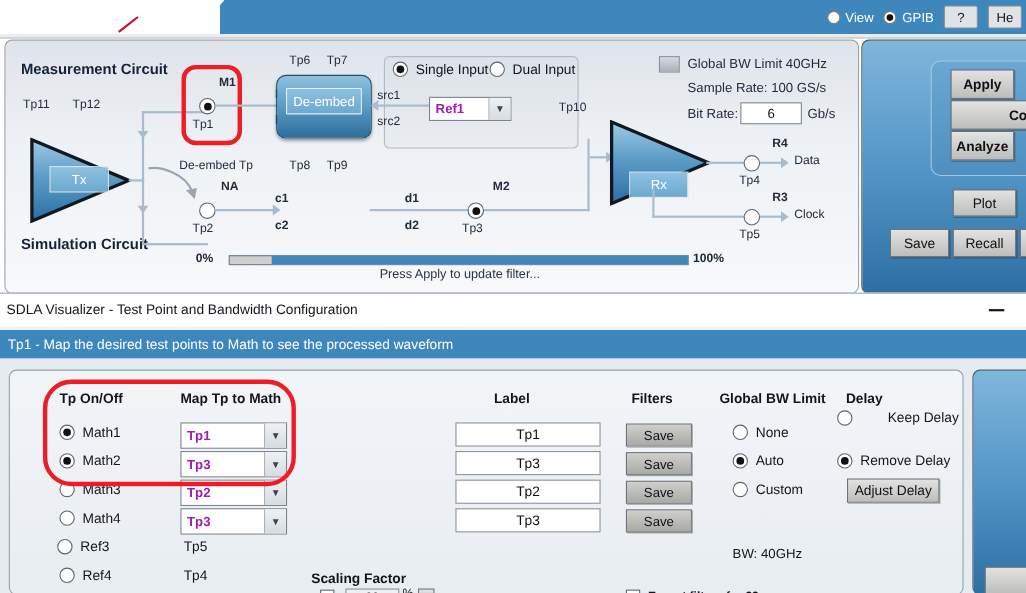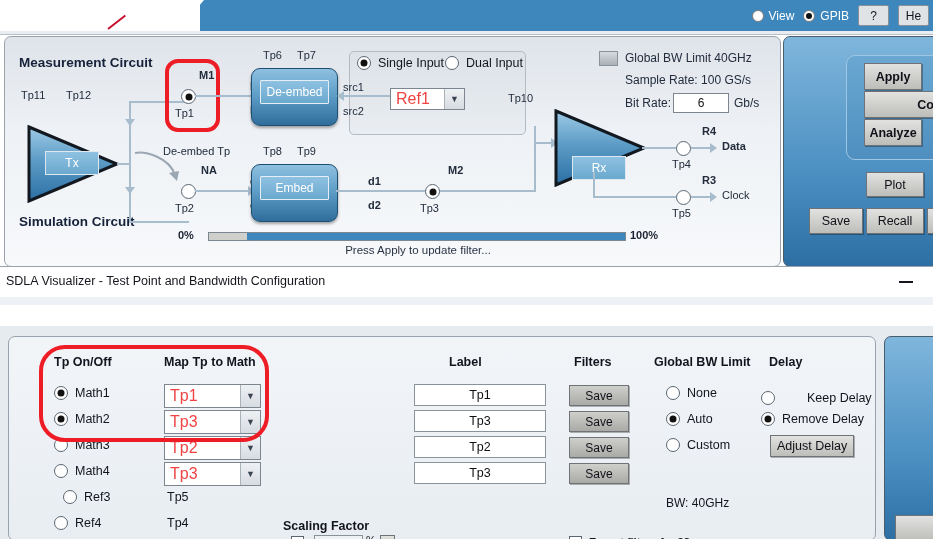--- a/index.html
+++ b/index.html
@@ -53,21 +53,21 @@
   .node{position:absolute;width:15px;height:15px;border-radius:50%;background:#fff;
       border:1px solid #5a6672;box-sizing:border-box;}
   .node.on::after{content:"";position:absolute;left:50%;top:50%;width:7px;height:7px;border-radius:50%;
       background:#111;transform:translate(-50%,-50%);}
 
   .redbox{position:absolute;border:4px solid #ee1c25;border-radius:13px;pointer-events:none;}
 
   .inputbox{position:absolute;background:linear-gradient(180deg,#dde2e8,#e9edf1);
       border:1px solid #b2bac3;border-radius:5px;}
   .sel{position:absolute;background:#ffffff;border:1px solid #7d868f;display:flex;align-items:center;}
-  .sel .v{padding-left:5px;font-size:16px;color:#ef4444;flex:1;}
+  .sel .v{padding-left:5px;font-size:12px;color:#a21caf;flex:1;font-weight:bold;}
   .sel .arw{width:19px;height:100%;background:linear-gradient(180deg,#eef1f4,#d7dce1);
       border-left:1px solid #aab2ba;display:flex;align-items:center;justify-content:center;font-size:9px;color:#3a4450;}
 
   .swatch{position:absolute;width:17px;height:13px;background:linear-gradient(180deg,#d6dae0,#a9b0b8);
       border:1px solid #8b929a;}
   .txtfield{position:absolute;background:#ffffff;border:1px solid #7d868f;
       display:flex;align-items:center;justify-content:center;font-size:12px;color:#111;}
 
   .progwrap{position:absolute;left:178px;top:231px;width:480px;height:24px;}
   .ptrack{position:absolute;left:30px;top:1px;width:418px;height:9px;background:#3d87bd;border:1px solid #7b8892;box-sizing:border-box;}
@@ -217,23 +217,20 @@
     <div class="arwhead" style="left:243px;top:149px;"></div>
 
     <div class="circ-label" style="left:258px;top:12px;">Tp6</div>
     <div class="circ-label" style="left:292px;top:12px;">Tp7</div>
     <div class="blk" style="left:246px;top:31px;width:85px;height:56px;">
       <span>De-embed</span>
     </div>
 
     <div class="circ-label" style="left:258px;top:108px;">Tp8</div>
     <div class="circ-label" style="left:292px;top:108px;">Tp9</div>
-    <div class="blk" style="left:246px;top:127px;width:85px;height:56px;">
-      <span>Embed</span>
-    </div>
 
     <div class="inputbox" style="left:344px;top:14px;width:175px;height:82px;"></div>
     <div class="radrow" style="left:352px;top:19px;">
       <span class="rb2 on"></span>
       <span>Single Input</span>
     </div>
     <div class="radrow" style="left:440px;top:19px;">
       <span class="rb2"></span>
       <span>Dual Input</span>
     </div>
@@ -274,21 +271,21 @@
     <div style="position:absolute;left:567px;top:98px;width:52px;height:22px;
          background:linear-gradient(180deg,#8ec1e2,#6ba9ce);border:1px solid #dfe8ef;
          color:#fff;font-size:12px;display:flex;align-items:center;justify-content:center;margin-top:21px;">Rx</div>
 
     <div class="wire" style="left:637px;top:110px;width:36px;height:2px;"></div>
     <div class="circ-label b" style="left:671px;top:88px;">R4</div>
     <div class="node" style="left:671px;top:104px;"></div>
     <div class="circ-label" style="left:667px;top:121px;">Tp4</div>
     <div class="wire" style="left:686px;top:110px;width:22px;height:2px;"></div>
     <div class="arwhead" style="left:705px;top:106px;"></div>
-    <div class="circ-label" style="left:717px;top:103px;font-weight:bold;">Data</div>
+    <div class="circ-label" style="left:717px;top:103px;">Data</div>
 
     <div class="wire" style="left:588px;top:135px;width:2px;height:26px;"></div>
     <div class="wire" style="left:588px;top:159px;width:85px;height:2px;"></div>
     <div class="circ-label b" style="left:671px;top:137px;">R3</div>
     <div class="node" style="left:671px;top:153px;"></div>
     <div class="circ-label" style="left:667px;top:170px;">Tp5</div>
     <div class="wire" style="left:686px;top:159px;width:22px;height:2px;"></div>
     <div class="arwhead" style="left:705px;top:155px;"></div>
     <div class="circ-label" style="left:717px;top:152px;">Clock</div>
 
@@ -318,20 +315,23 @@
     <div class="btn" style="left:25px;top:171px;width:52px;height:24px;">Save</div>
     <div class="btn" style="left:82px;top:171px;width:56px;height:24px;">Recall</div>
     <div class="btn" style="left:143px;top:171px;width:35px;height:24px;overflow:hidden;">D</div>
   </div>
 
   <div class="winbar">
     <div class="wintitle">SDLA Visualizer - Test Point and Bandwidth Configuration</div>
     <div class="minimize"></div>
   </div>
   <div class="bluestrip"></div>
+  <div class="banner">
+    <span>Tp1 - Map the desired test points to Math to see the processed waveform</span>
+  </div>
 
   <div class="cfgbg"></div>
   <div class="cfgpanel">
 
     <div class="colhdr" style="left:45px;top:18px;">Tp On/Off</div>
     <div class="colhdr" style="left:155px;top:18px;">Map Tp to Math</div>
     <div class="colhdr" style="left:440px;top:18px;">Label</div>
     <div class="colhdr" style="left:565px;top:18px;">Filters</div>
     <div class="colhdr" style="left:645px;top:18px;">Global BW Limit</div>
     <div class="colhdr" style="left:760px;top:18px;">Delay</div>
@@ -373,21 +373,21 @@
       <span class="rb2"></span>
       <span>Math4</span>
     </div>
     <div class="sel" style="left:155px;top:125px;width:95px;height:22px;">
       <span class="v">Tp3</span>
       <span class="arw">▼</span>
     </div>
     <div class="lblfield" style="left:405px;top:125px;">Tp3</div>
     <div class="savebtn" style="left:560px;top:126px;">Save</div>
 
-    <div class="radrow" style="left:54px;top:153px;align-items:center;">
+    <div class="radrow" style="left:43px;top:153px;align-items:center;">
       <span class="rb2"></span>
       <span>Ref3</span>
     </div>
     <div class="plaintp" style="left:158px;top:153px;">Tp5</div>
 
     <div class="radrow" style="left:45px;top:179px;">
       <span class="rb2"></span>
       <span>Ref4</span>
     </div>
     <div class="plaintp" style="left:158px;top:179px;">Tp4</div>
@@ -401,21 +401,21 @@
     <div class="radrow" style="left:657px;top:75px;">
       <span class="rb2 on"></span>
       <span>Auto</span>
     </div>
     <div class="radrow" style="left:657px;top:101px;">
       <span class="rb2"></span>
       <span>Custom</span>
     </div>
     <div class="bwtext" style="left:657px;top:159px;">BW: 40GHz</div>
 
-    <div class="radrow" style="left:752px;top:54px;gap:32px;">
+    <div class="radrow" style="left:752px;top:36px;gap:32px;">
       <span class="rb2"></span>
       <span>Keep Delay</span>
     </div>
     <div class="radrow" style="left:752px;top:75px;">
       <span class="rb2 on"></span>
       <span>Remove Delay</span>
     </div>
     <div class="adjbtn" style="left:761px;top:98px;">Adjust Delay</div>
 
     <div class="scaletitle" style="left:274px;top:182px;">Scaling Factor</div>

